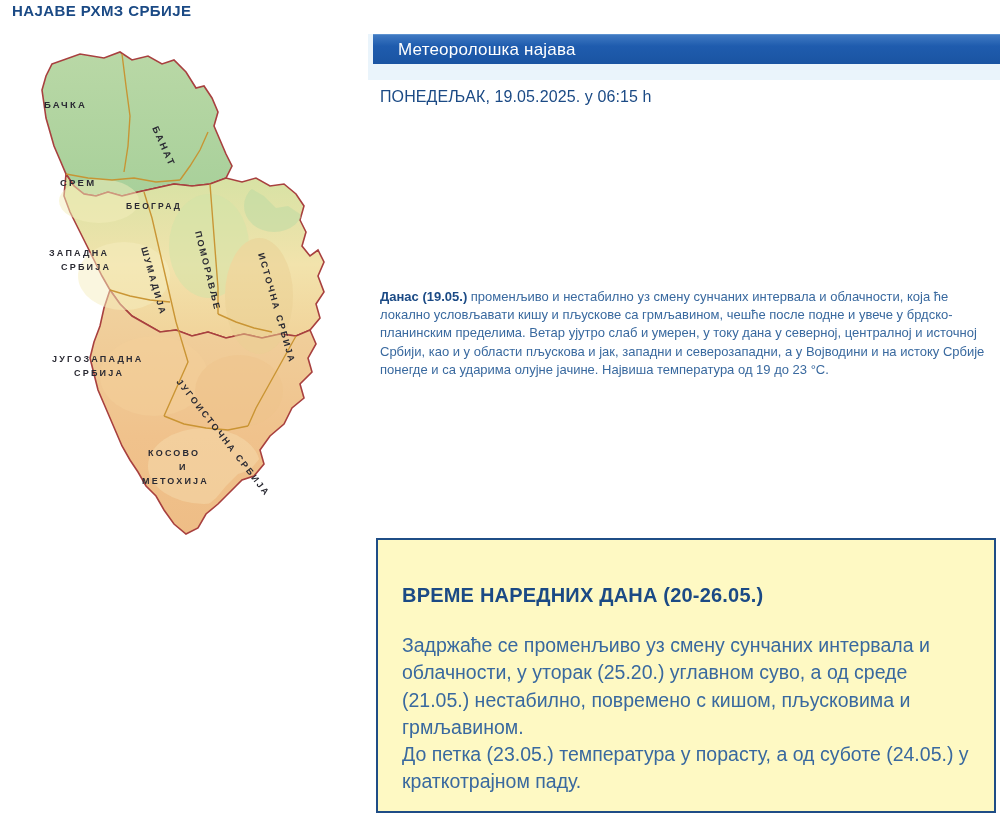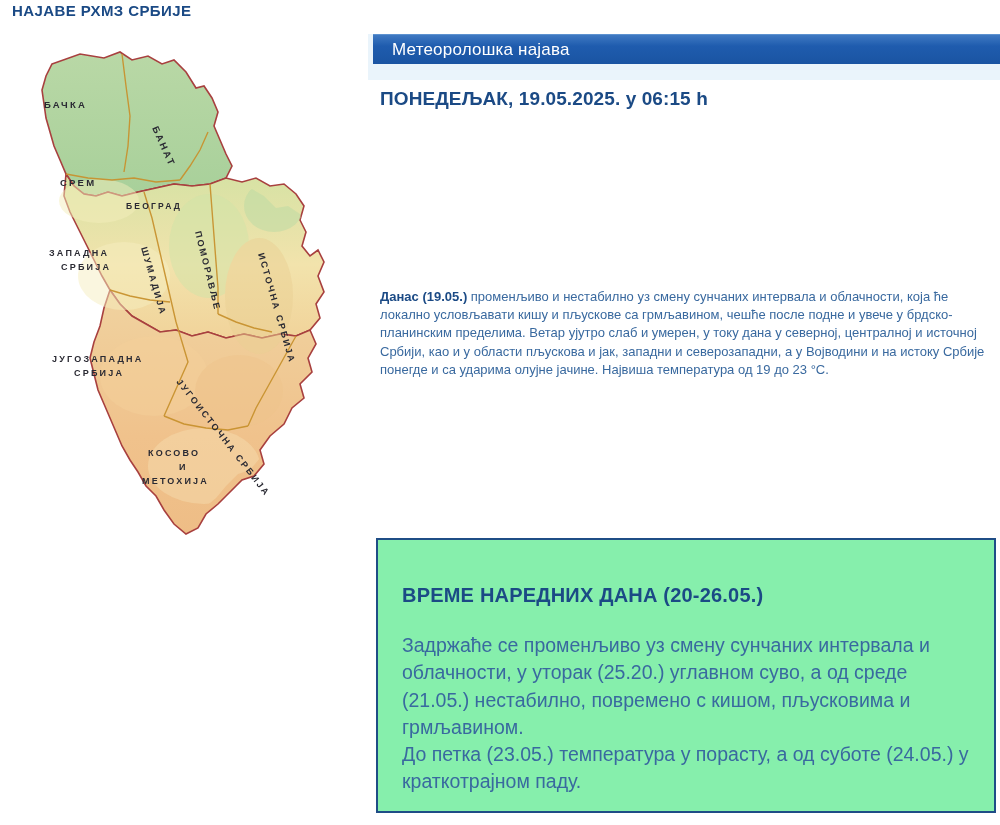--- a/index.html
+++ b/index.html
@@ -62,30 +62,30 @@
     left: 5px; top: 34px;
     width: 627px; height: 30px;
     background: linear-gradient(180deg, #3f79c2 0%, #1f5cae 38%, #1a54a2 100%);
     border-top: 1px solid #5d92d0;
     display: flex;
     align-items: center;
   }
   #headerbar-title {
     color: #ffffff;
     font-size: 17px;
-    padding-left: 19px;
+    padding-left: 25px;
     letter-spacing: 0.2px;
     white-space: nowrap;
   }
 
   #date-line {
     position: absolute;
     left: 12px; top: 88px;
-    font-size: 19px;
-    font-weight: bold;
+    font-size: 16px;
+    font-weight: normal;
     color: #1b4a85;
     letter-spacing: 0.1px;
     white-space: nowrap;
   }
 
   #lead-para {
     position: absolute;
     left: 12px; top: 138px;
     width: 612px;
     font-size: 19.5px;
@@ -105,21 +105,21 @@
   #today-para .lead-bold {
     font-weight: bold;
     color: #1b4a85;
   }
 
   #outlook-box {
     position: absolute;
     left: 8px; top: 538px;
     width: 620px; height: 275px;
     border: 2px solid #1f4d86;
-    background: #86efac;
+    background: #fef9c3;
   }
   #outlook-title {
     position: absolute;
     left: 24px; top: 44px;
     font-size: 20px;
     font-weight: bold;
     color: #1b4a85;
     letter-spacing: 0.2px;
     white-space: nowrap;
   }

